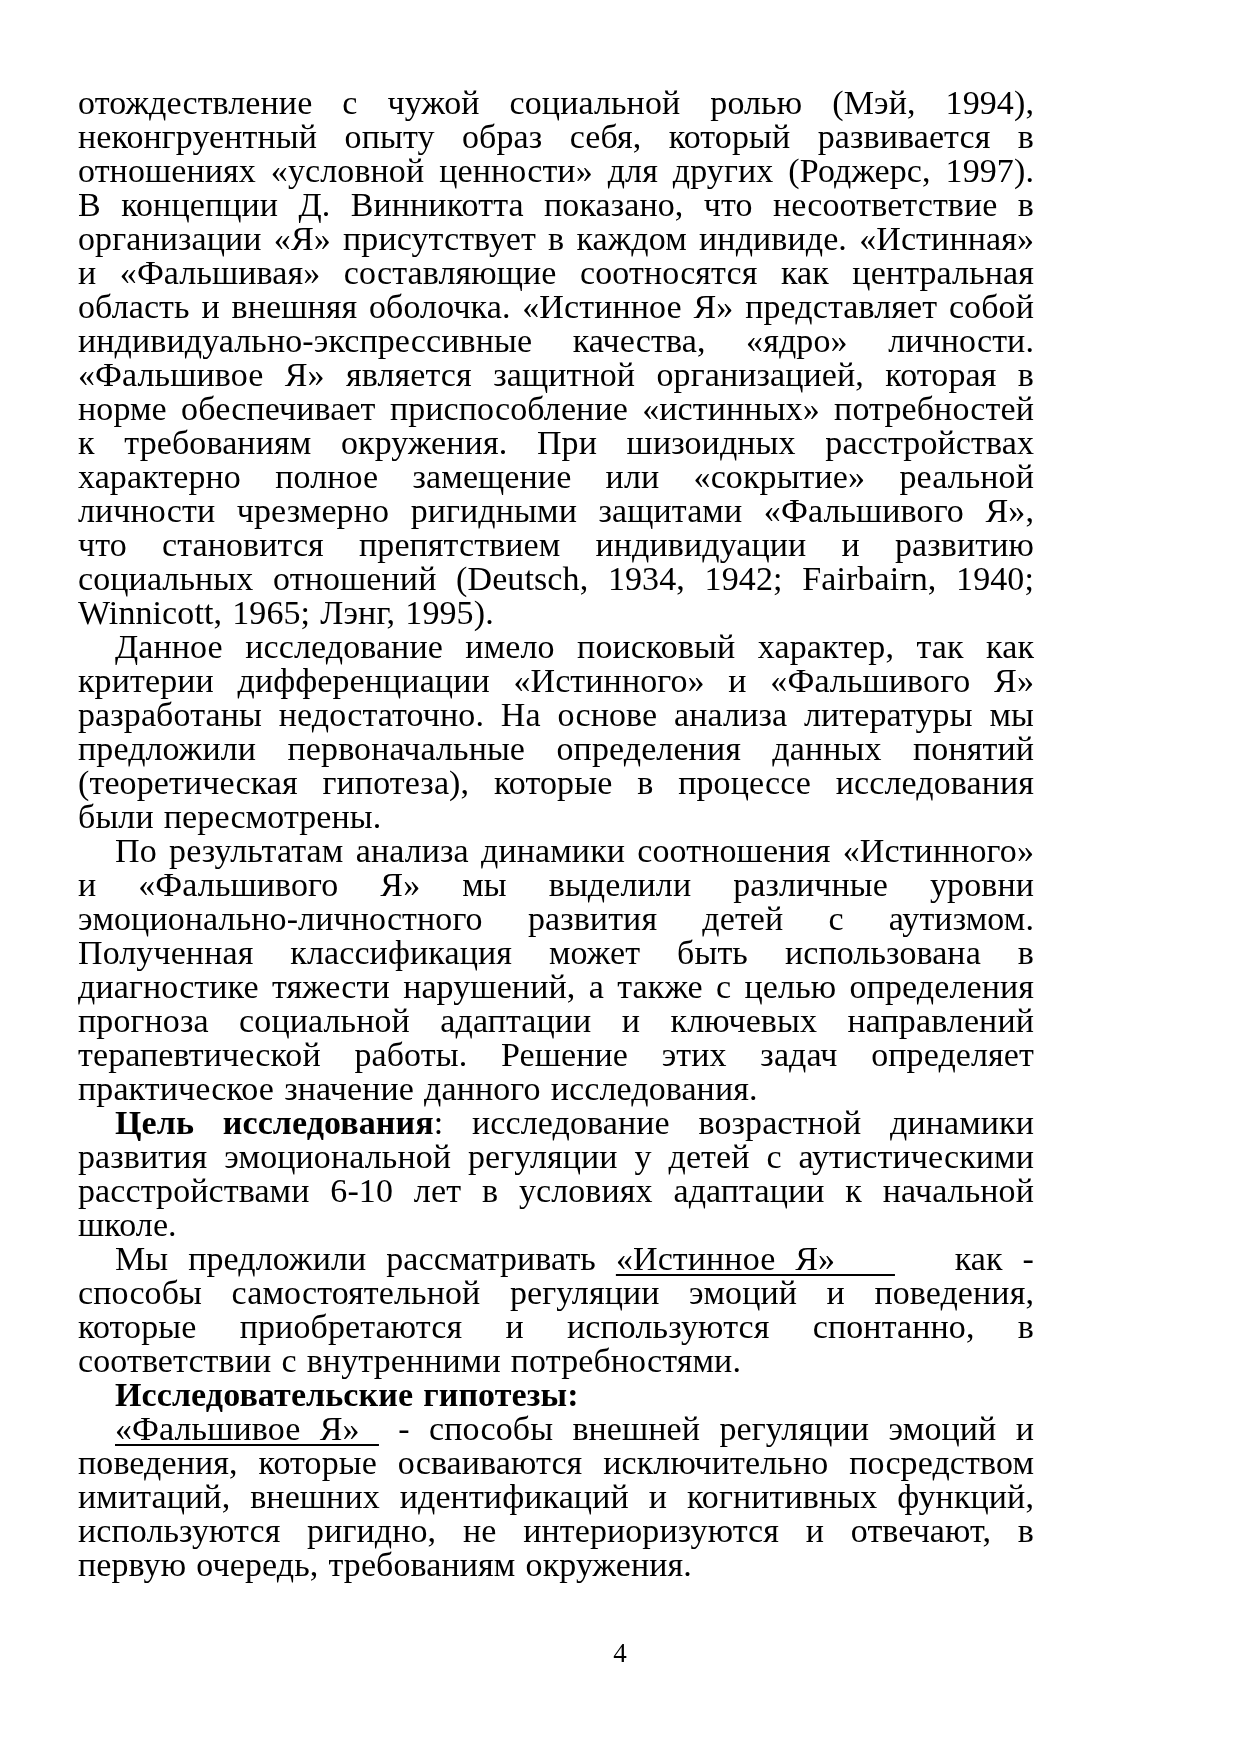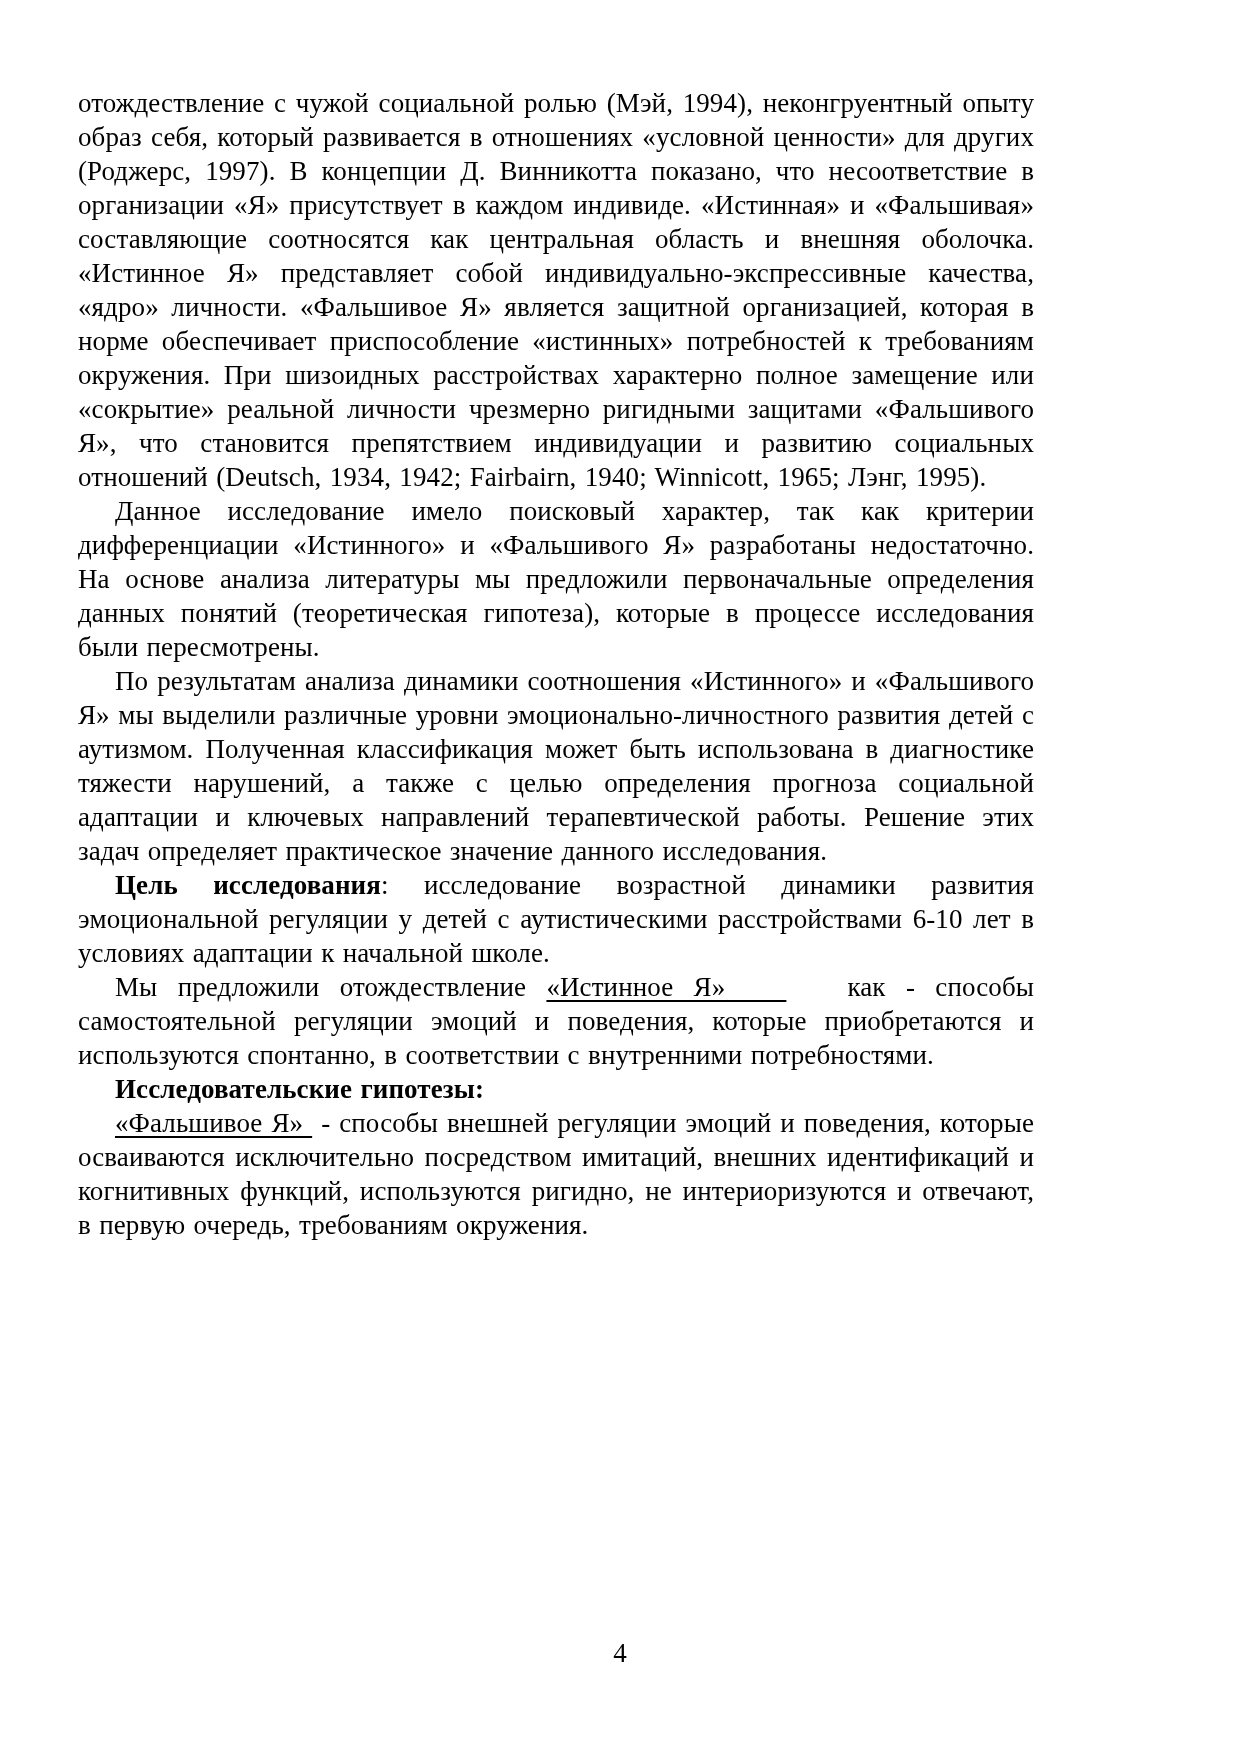--- a/index.html
+++ b/index.html
@@ -17,21 +17,21 @@
     overflow: hidden;
   }
   .content {
     position: absolute;
     left: 78px;
     top: 86px;
     width: 956px;
   }
   .content p {
     margin: 0;
-    font-size: 27px;
+    font-size: 34px;
     line-height: 34px;
     text-align: justify;
     text-indent: 37px;
     word-spacing: 1.5px;
     letter-spacing: 0.1px;
   }
   .content p.first {
     text-indent: 0;
   }
   .b { font-weight: bold; }
@@ -61,21 +61,21 @@
 
     <p><span>Данное исследование имело поисковый характер, так как критерии дифференциации «Истинного» и «Фальшивого Я» разработаны недостаточно. На основе анализа литературы мы предложили первоначальные определения данных понятий (теоретическая гипотеза), которые в процессе исследования были пересмотрены.</span></p>
 
     <p><span>По результатам анализа динамики соотношения «Истинного» и «Фальшивого Я» мы выделили различные уровни эмоционально-личностного развития детей с аутизмом. Полученная классификация может быть использована в диагностике тяжести нарушений, а также с целью определения прогноза социальной адаптации и ключевых направлений терапевтической работы. Решение этих задач определяет практическое значение данного исследования.</span></p>
 
 
 
     <p><span class="b">Цель исследования</span><span>: исследование возрастной динамики развития эмоциональной регуляции у детей с аутистическими расстройствами 6-10 лет в условиях адаптации к начальной школе.</span></p>
 
 
-    <p><span>Мы предложили отождествление </span><span class="u">«Истинное Я»&nbsp;&nbsp;&nbsp;</span><span>&nbsp;&nbsp; как - способы самостоятельной регуляции эмоций и поведения, которые приобретаются и используются спонтанно, в соответствии с внутренними потребностями.</span></p>
+    <p><span>Мы предложили рассматривать </span><span class="u">«Истинное Я»&nbsp;&nbsp;&nbsp;</span><span>&nbsp;&nbsp; как - способы самостоятельной регуляции эмоций и поведения, которые приобретаются и используются спонтанно, в соответствии с внутренними потребностями.</span></p>
 
     <p><span class="b">Исследовательские гипотезы:</span></p>
 
     <p><span class="u">«Фальшивое Я»&nbsp;</span><span> - способы внешней регуляции эмоций и поведения, которые осваиваются исключительно посредством имитаций, внешних идентификаций и когнитивных функций, используются ригидно, не интериоризуются и отвечают, в первую очередь, требованиям окружения.</span></p>
 
 
   </div>
 
   <div class="footer">4</div>
 </div>

